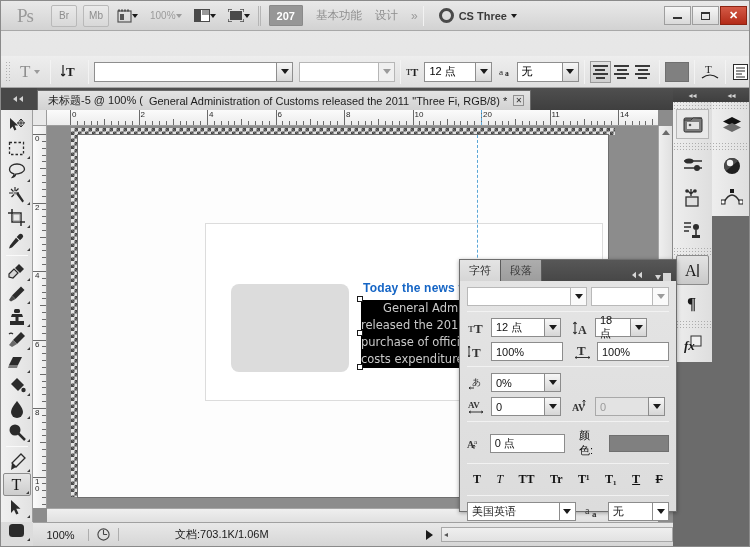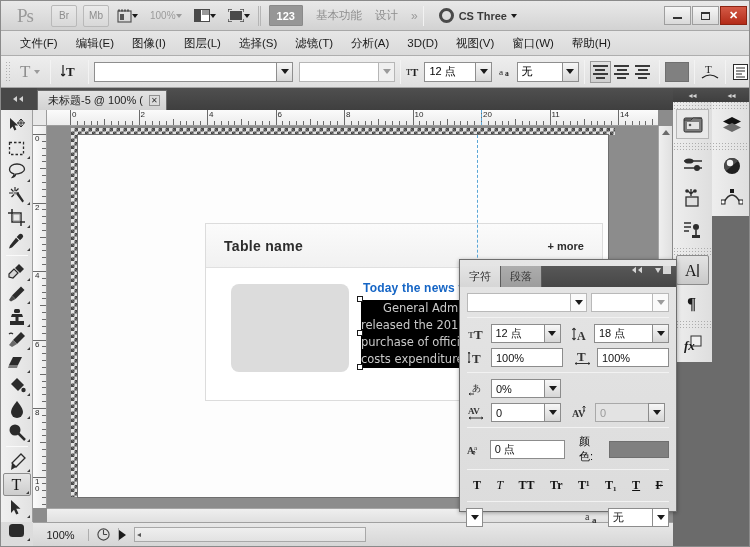--- a/index.html
+++ b/index.html
@@ -319,21 +319,21 @@
   .dbtn.framed { border: 1px solid #b6b6b6; background: #e9e9e9; }
 
   
   .charpanel {
     position: absolute; left: 458px; top: 258px; width: 218px; height: 253px;
     background: linear-gradient(to bottom,#e5e5e5,#dcdcdc);
     border: 1px solid #6e6e6e;
     box-shadow: 0 1px 4px rgba(0,0,0,.35);
   }
   .cp-tabbar { height: 21px; background: linear-gradient(#575757,#474747);
-               display: flex; align-items: flex-start; margin-top: 6px; }
+               display: flex; align-items: flex-end; }
   .cp-tab {
     height: 21px; padding: 0 9px; display: flex; align-items: center;
     font-size: 11px; color: #2b2b2b;
     background: linear-gradient(#e4e4e4,#d6d6d6);
     border-right: 1px solid #5c5c5c;
   }
   .cp-tab.inactive { background: linear-gradient(#adadad,#9d9d9d); color: #3a3a3a; }
   .cp-tabfill { flex: 1; }
   .cp-collapse { color: #d6d6d6; font-size: 9px; padding: 0 5px; }
   .cp-menu { display:flex; align-items:center; gap:2px; padding: 0 5px; }
@@ -403,21 +403,21 @@
 
     <div class="tb-plain">
       <svg width="16" height="13" viewBox="0 0 16 13">
         <rect x="2" y="2" width="12" height="9" fill="#4a4a4a"></rect>
         <path d="M0 0h4M0 0v3M16 0h-4M16 0v3M0 13h4M0 13v-3M16 13h-4M16 13v-3" stroke="#4a4a4a" stroke-width="1.4" fill="none"></path>
       </svg>
       <span class="caret sm"></span>
     </div>
 
     <div class="tb-dbl"></div>
-    <div class="tb-123">123</div>
+    <div class="tb-123">207</div>
     <div class="tb-ws">基本功能</div>
     <div class="tb-ws">设计</div>
     <div class="tb-chev">»</div>
     <div class="tb-sep"></div>
 
     <div class="cslive">
       <span class="cslive-ring"></span>
       <span class="cslive-lbl">CS Three</span>
       <span class="caret sm" style="margin-left:4px"></span>
     </div>
@@ -426,33 +426,20 @@
       <div class="wc">
           <span class="glyph-min"></span>
         </div>
       <div class="wc">
           <span class="glyph-max"></span>
         </div>
       <div class="wc close">✕</div>
     </div>
   </div>
 
-  <div class="menubar">
-    <div class="menu-item">文件(F)</div>
-    <div class="menu-item">编辑(E)</div>
-    <div class="menu-item">图像(I)</div>
-    <div class="menu-item">图层(L)</div>
-    <div class="menu-item">选择(S)</div>
-    <div class="menu-item">滤镜(T)</div>
-    <div class="menu-item">分析(A)</div>
-    <div class="menu-item">3D(D)</div>
-    <div class="menu-item">视图(V)</div>
-    <div class="menu-item">窗口(W)</div>
-    <div class="menu-item">帮助(H)</div>
-  </div>
 
   <div class="optionsbar">
     <div class="grip"></div>
     <div class="opt-tool">
       <span style="font-family:'Liberation Serif',serif;font-size:17px;color:#8e8e8e;">T</span>
       <span class="caret sm gray"></span>
     </div>
     <div class="opt-sep"></div>
     <div class="opt-tool">
       <svg width="17" height="17" viewBox="0 0 17 17">
@@ -536,20 +523,21 @@
   </div>
 
   <div class="tabbar">
     <div class="tab-collapse">
       <svg width="12" height="8" viewBox="0 0 12 8">
         <path d="M0 4l4-3v6zM6 4l4-3v6z" fill="#d2d2d2"></path>
       </svg>
     </div>
     <div class="doctab">
       <span>未标题-5 @ 100% (</span>
+      <span style="overflow:hidden;text-overflow:clip;white-space:nowrap;max-width:400px">General Administration of Customs released the 2011 "Three Fi, RGB/8) *</span>
       <span class="tab-x">✕</span>
     </div>
   </div>
 
   <div class="toolbar">
     <div class="tool">
       <svg width="17" height="17" viewBox="0 0 17 17">
         <path d="M2 1l0 11 2.6-2.6 1.8 4 2-0.9-1.8-3.9 3.6 0z" fill="#2b2b2b"></path>
         <path d="M13 2v8M9.5 6h7M13 2l-1.8 1.8M13 2l1.8 1.8M13 10l-1.8-1.8M13 10l1.8-1.8
                  M9.5 6l1.8-1.8M9.5 6l1.8 1.8M16.5 6l-1.8-1.8M16.5 6l-1.8 1.8" stroke="#2b2b2b" stroke-width="1" fill="none"></path>
@@ -838,24 +826,20 @@
         <div class="rv-tick" style="top: 371.05px; width: 4px;"></div>
         <div class="rv-tick" style="top: 377.9px; width: 4px;"></div>
       </div>
 
     <div class="canvas-area">
       <div class="checker-t"></div>
       <div class="checker-l"></div>
       <div class="page">
 
         <div class="tablecard">
-          <div class="tablecard-head">
-            <span class="tablecard-title">Table name</span>
-            <span class="tablecard-more">+ more</span>
-          </div>
           <div class="thumb"></div>
           <div class="news-title">Today the news title</div>
 
           <div class="textblock">
             <div class="tline first">General Administratio</div>
             <div class="tline">released the 2011 "Three</div>
             <div class="tline">purchase of official vehicle</div>
             <div class="tline">costs expenditure of 445,3</div>
             <span class="handle" style="left:-4px;top:-4px"></span>
             <span class="handle" style="left:-4px;top:30px"></span>
@@ -878,20 +862,21 @@
   </div>
 
   <div class="statusbar">
     <div class="sb-zoom">100%</div>
     <div class="sb-clock">
       <svg width="13" height="13" viewBox="0 0 13 13">
         <circle cx="6.5" cy="6.5" r="5.6" fill="none" stroke="#444" stroke-width="1.1"></circle>
         <path d="M6.5 6.5V2M6.5 6.5h3.6" stroke="#444" stroke-width="1.1"></path>
       </svg>
     </div>
+    <div class="sb-doc">文档:703.1K/1.06M</div>
     <span class="sb-tri"></span>
     <div class="sb-scroll">
       <span class="lt">◂</span>
     </div>
   </div>
 
   <div class="dock">
     <div class="dock-hdr">
       <div class="h">◂◂</div>
       <div class="h">◂◂</div>
@@ -1040,21 +1025,21 @@
               <span class="caret"></span>
             </div>
         </div>
         <span class="cp-ico" style="margin-left:6px">
           <svg width="16" height="16" viewBox="0 0 16 16">
             <path d="M2 2v12M2 2l-1.6 2M2 2l1.6 2M2 14l-1.6-2M2 14l1.6-2" stroke="#333" stroke-width="1.1" fill="none"></path>
             <text x="5" y="14" font-family="Liberation Serif, serif" font-size="12" font-weight="bold" fill="#333">A</text>
           </svg>
         </span>
         <div style="display:flex">
-          <div class="cp-field" style="width:59px">18 点</div>
+          <div class="cp-field" style="width:36px">18 点</div>
           <div class="cp-dd">
               <span class="caret"></span>
             </div>
         </div>
       </div>
 
       <div class="cp-row">
         <span class="cp-ico">
           <svg width="18" height="15" viewBox="0 0 18 15">
             <path d="M1 2v11M1 2l-0.9 1.8M1 2l0.9 1.8M1 13l-0.9-1.8M1 13l0.9-1.8" stroke="#333" stroke-width="1" fill="none"></path>
@@ -1140,20 +1125,21 @@
         <span>T¹</span>
         <span>T₁</span>
         <span style="text-decoration:underline">T</span>
         <span style="text-decoration:line-through">F</span>
       </div>
 
       <div class="cp-sep"></div>
 
       <div class="cp-row">
         <div style="display:flex;width:110px">
+          <div class="cp-wide" style="flex:1;border-color:#8c8c8c">美国英语</div>
           <div class="cp-dd" style="border:1px solid #8c8c8c;background:#fff">
               <span class="caret"></span>
             </div>
         </div>
         <span class="cp-ico" style="margin-left:4px">
           <svg width="18" height="15" viewBox="0 0 18 15">
             <text x="0" y="10" font-family="Liberation Serif, serif" font-size="10" fill="#333">a</text>
             <text x="7" y="13" font-family="Liberation Serif, serif" font-size="9" font-weight="bold" fill="#333">a</text>
           </svg>
         </span>

